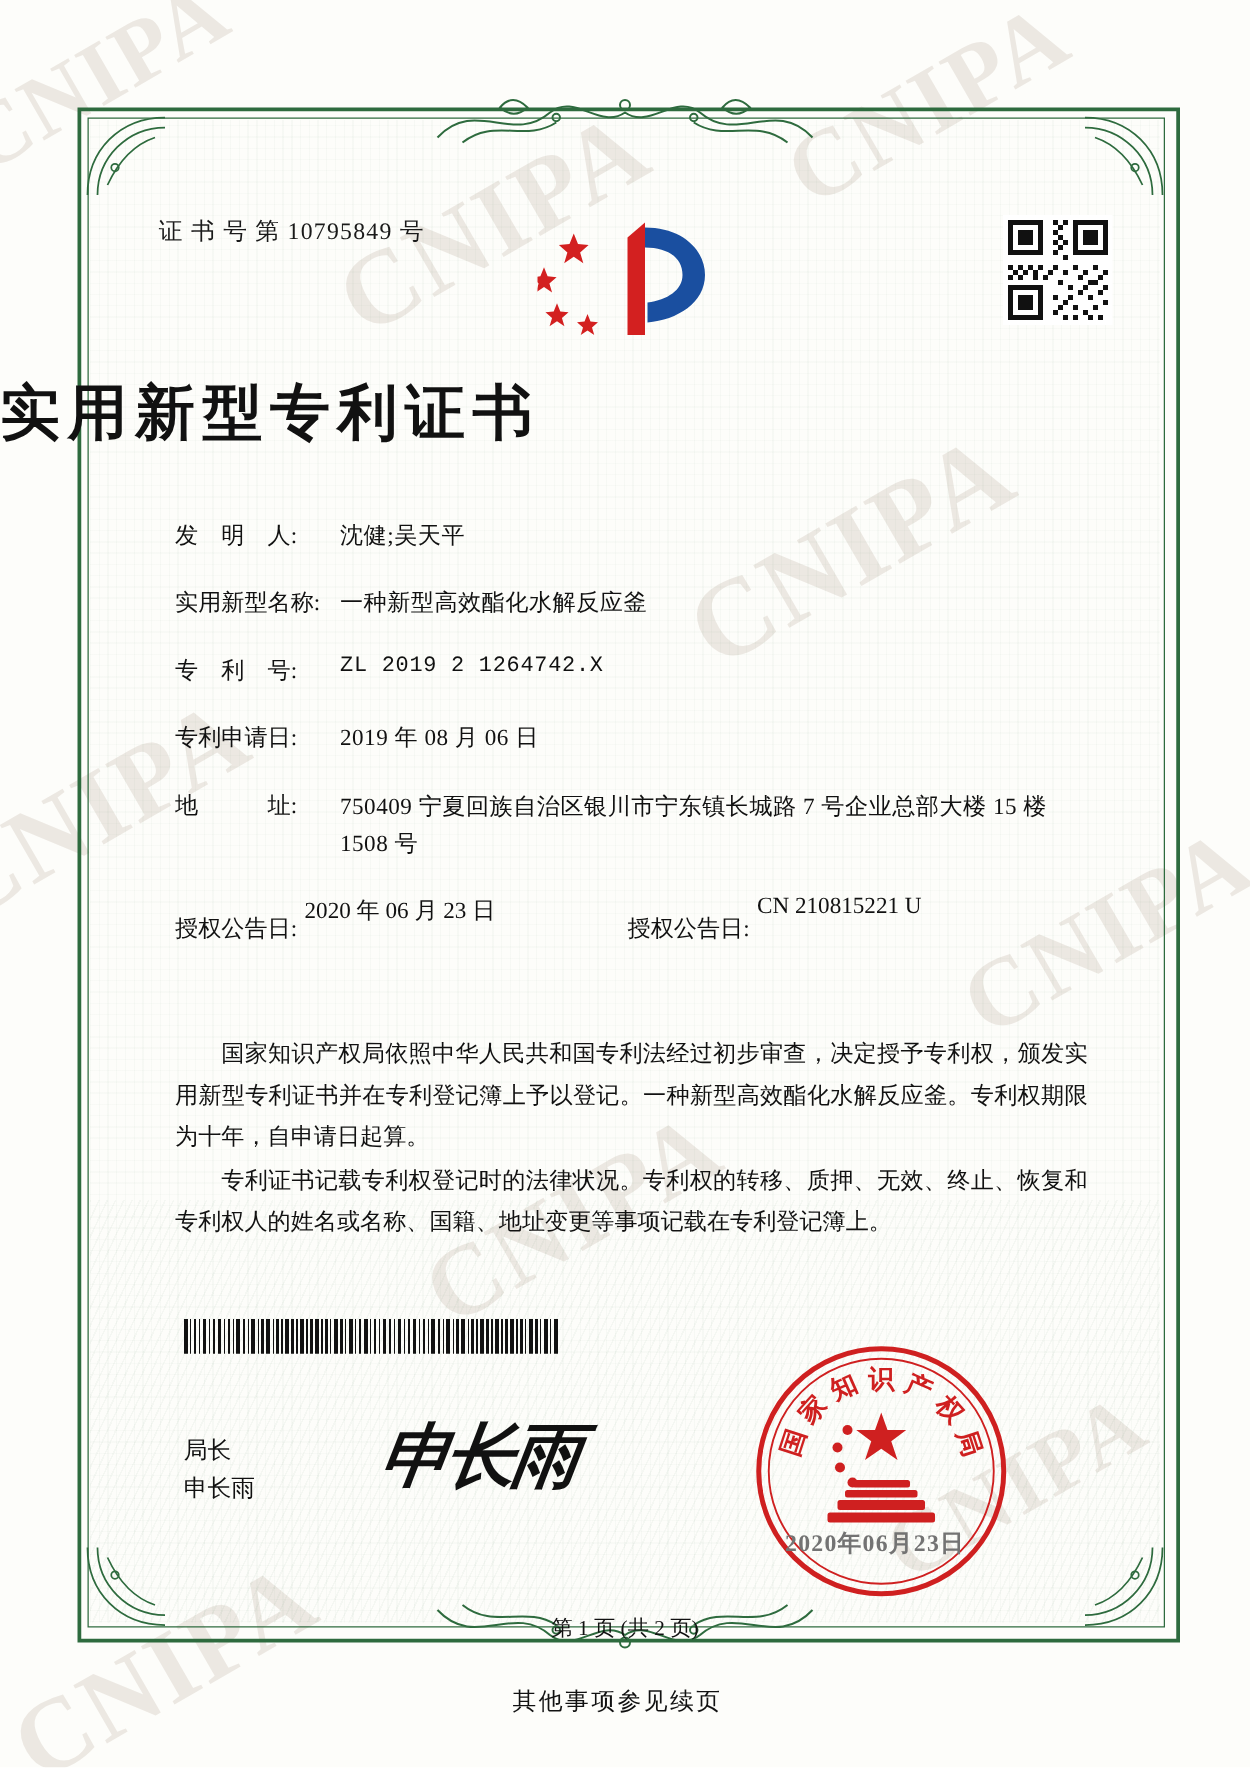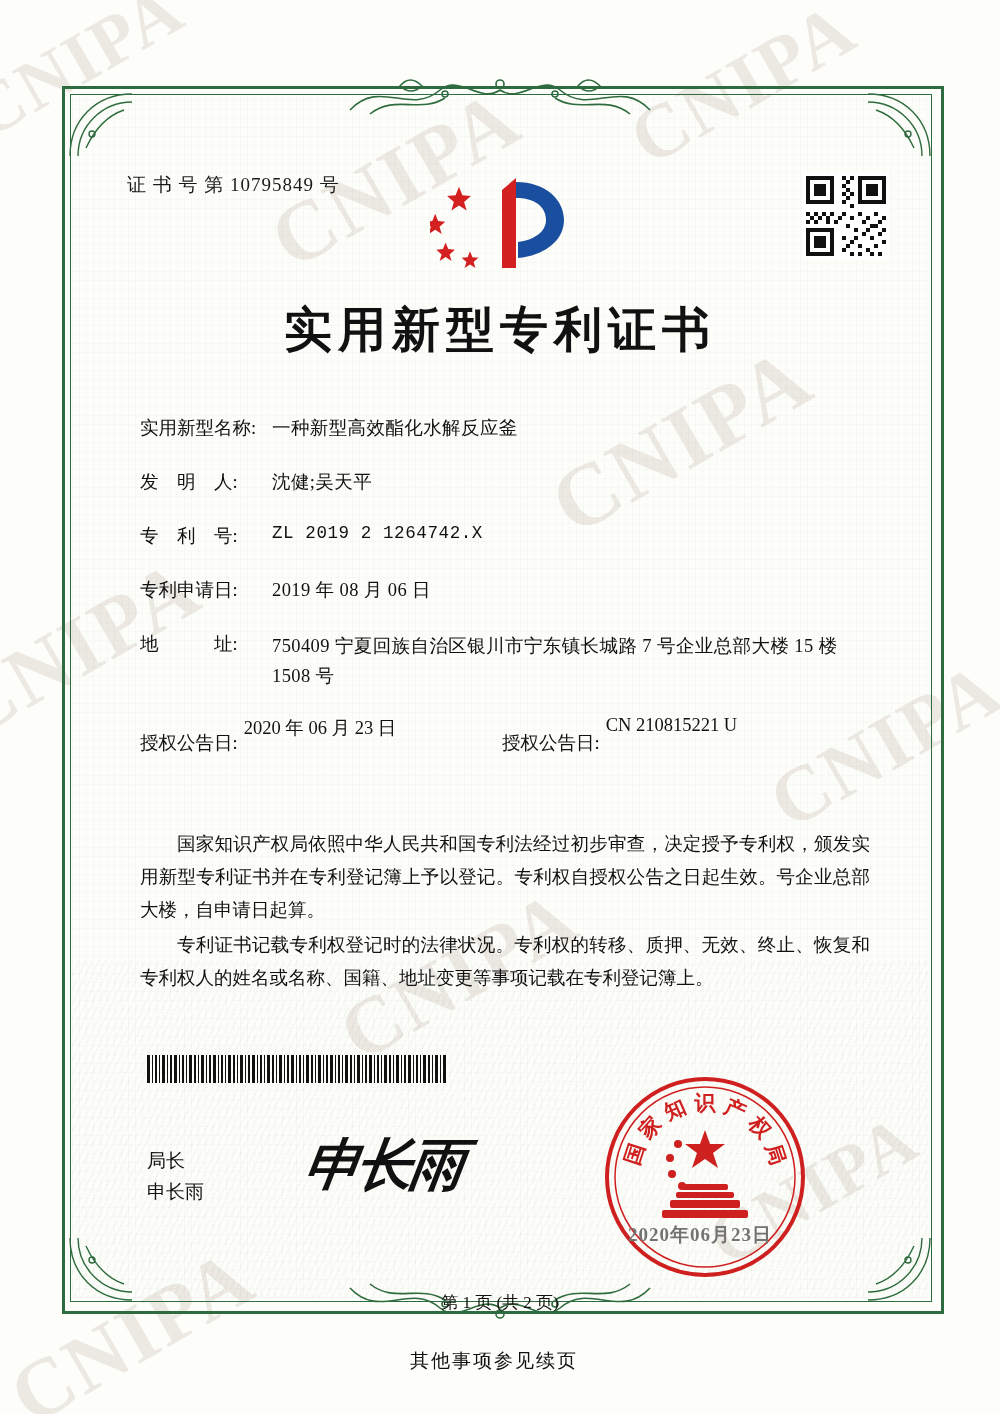--- a/index.html
+++ b/index.html
@@ -123,21 +123,20 @@
     left: 802px;
     top: 172px;
     width: 88px;
     height: 88px;
   }
   .title {
     position: absolute;
     left: 0;
     right: 0;
     top: 298px;
-    text-align: center;
     font-size: 48px;
     font-weight: bold;
     letter-spacing: 6px;
     color: #111;
     font-family: "Liberation Serif", serif;
   }
   
   .fields {
     position: absolute;
     left: 140px;
@@ -436,26 +435,26 @@
           <rect x="16" y="14" width="1" height="1"></rect>
         <rect x="18" y="13" width="1" height="1"></rect>
           <rect x="20" y="14" width="1" height="1"></rect>
       </g>
     </svg>
 
     <div class="title">实用新型专利证书</div>
 
     <div class="fields">
       <div class="field-row">
+        <div class="field-label">发　明　人:</div>
+        <div class="field-value">沈健;吴天平</div>
+      </div>
+      <div class="field-row">
         <div class="field-label">实用新型名称:</div>
         <div class="field-value">一种新型高效酯化水解反应釜</div>
-      </div>
-      <div class="field-row">
-        <div class="field-label">发　明　人:</div>
-        <div class="field-value">沈健;吴天平</div>
       </div>
       <div class="field-row">
         <div class="field-label">专　利　号:</div>
         <div class="field-value mono-val">ZL 2019 2 1264742.X</div>
       </div>
       <div class="field-row">
         <div class="field-label">专利申请日:</div>
         <div class="field-value">2019 年 08 月 06 日</div>
       </div>
       <div class="field-row" style="margin-bottom:24px;">
@@ -469,21 +468,21 @@
           <span class="val">2020 年 06 月 23 日</span>
         </div>
         <div class="right-part">
           <span class="lbl">授权公告日:</span>
           <span class="val">CN 210815221 U</span>
         </div>
       </div>
     </div>
 
     <div class="paragraphs">
-      <p>国家知识产权局依照中华人民共和国专利法经过初步审查，决定授予专利权，颁发实用新型专利证书并在专利登记簿上予以登记。专利权自授权公告之日起生效。号企业总部大楼，自申请日起算。</p>
+      <p>国家知识产权局依照中华人民共和国专利法经过初步审查，决定授予专利权，颁发实用新型专利证书并在专利登记簿上予以登记。一种新型高效酯化水解反应釜。专利权期限为十年，自申请日起算。</p>
       <p>专利证书记载专利权登记时的法律状况。专利权的转移、质押、无效、终止、恢复和专利权人的姓名或名称、国籍、地址变更等事项记载在专利登记簿上。</p>
     </div>
 
     <svg class="barcode" viewBox="0 0 300 28" shape-rendering="crispEdges">
       <g fill="#111111">
         <rect x="0" y="0" width="3" height="28"></rect>
           <rect x="5" y="0" width="1" height="28"></rect>
         <rect x="8" y="0" width="2" height="28"></rect>
           <rect x="12" y="0" width="1" height="28"></rect>
         <rect x="15" y="0" width="3" height="28"></rect>

